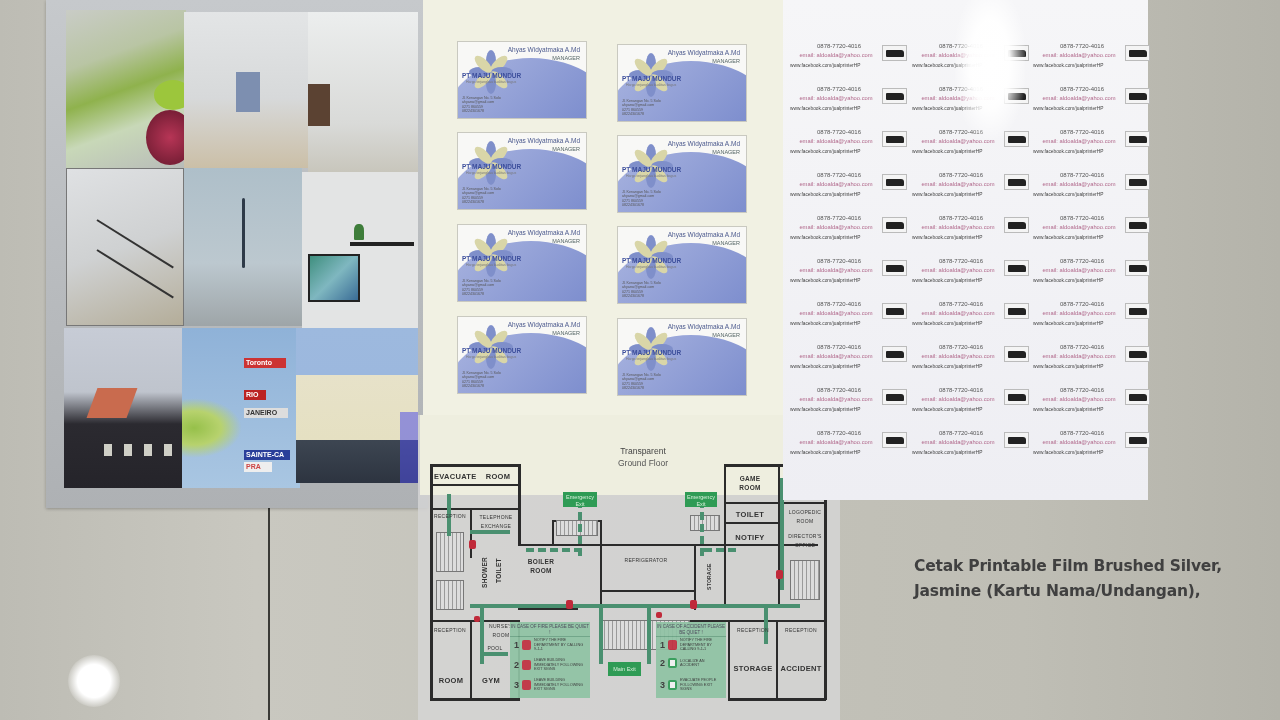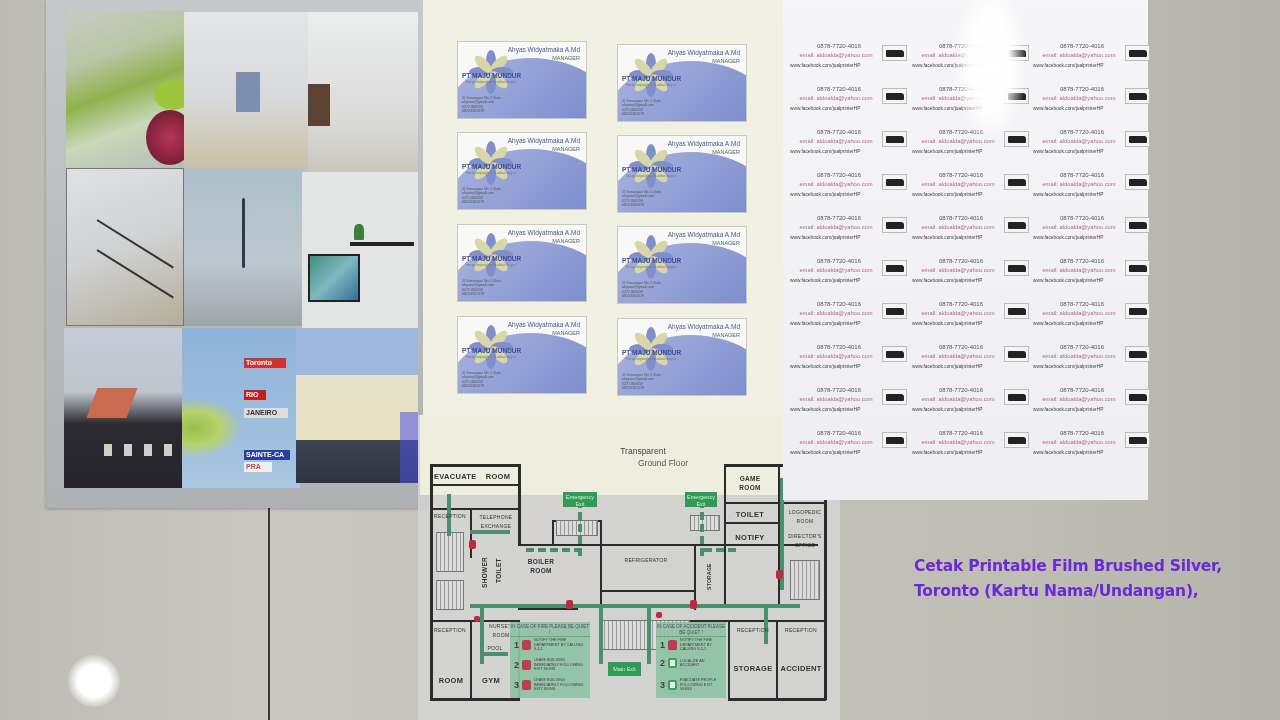--- a/index.html
+++ b/index.html
@@ -65,21 +65,21 @@
   .card .company { position: absolute; left: 4px; top: 30px; font-size: 6.5px; font-weight: bold; color: #3d4f9c; }
   .card .tagline { position: absolute; left: 8px; top: 38px; font-size: 3.5px; color: #777; }
   .card .addr { position: absolute; left: 4px; top: 54px; font-size: 3.6px; line-height: 4.4px; color: #555; }
 
   .sheet-floorplan {
     position: absolute; left: 418px; top: 415px; width: 422px; height: 305px;
     background: rgba(214,214,214,0.82);
   }
   .fp-head { position: absolute; left: 420px; top: 415px; width: 365px; height: 80px; background: #eeeedf; }
   .fp-title { position: absolute; left: 598px; top: 446px; width: 90px; text-align: center; font-size: 8.5px; color: #444; }
-  .fp-sub { position: absolute; left: 618px; top: 458px; width: 90px; text-align: center; font-size: 8.5px; color: #555; }
+  .fp-sub { position: absolute; left: 598px; top: 458px; width: 90px; text-align: center; font-size: 8.5px; color: #555; }
   .wall { position: absolute; background: #2b2b2b; }
   .room-label { position: absolute; font-size: 7.5px; font-weight: bold; color: #333; text-align: center; letter-spacing: 0.3px; line-height: 9px; }
   .room-label.small { font-size: 5px; font-weight: normal; }
   .room-label.vert { writing-mode: vertical-rl; transform: rotate(180deg); }
   .route { position: absolute; background: #4a9070; }
   .route.dash { background: repeating-linear-gradient(90deg, #4a9070 0 8px, transparent 8px 12px); }
   .route.vdash { background: repeating-linear-gradient(180deg, #4a9070 0 8px, transparent 8px 12px); }
   .exit-sign { position: absolute; background: #2f9b55; color: #d9f0dc; font-size: 5.5px; text-align: center; line-height: 6.5px; padding-top: 2px; }
   .stairs { position: absolute; background: repeating-linear-gradient(90deg, #dcdcdc 0 3px, #9a9a9a 3px 4px); border: 1px solid #777; }
   .fire-item { position: absolute; width: 7px; height: 9px; background: #c02a3a; border-radius: 2px; }
@@ -104,21 +104,21 @@
   .sticker .phone { position: absolute; left: 14px; top: 3px; width: 70px; text-align: center; font-size: 6px; color: #555; }
   .sticker .email { position: absolute; left: 0; top: 12px; width: 92px; text-align: center; font-size: 5.8px; color: #b0678a; }
   .sticker .fb { position: absolute; left: 0; top: 23px; width: 100px; font-size: 4.8px; color: #444; }
   .sticker .truck { position: absolute; left: 92px; top: 5px; width: 25px; height: 16px; border: 1px solid #bbb; background: #f4f4f4; }
   .sticker .truck::after { content: ""; position: absolute; left: 3px; top: 4px; width: 18px; height: 7px; background: #222; border-radius: 1px 3px 1px 1px; }
 
   
   .caption {
     position: absolute; left: 914px; top: 554px; width: 360px;
     font-family: "DejaVu Sans", sans-serif; font-weight: bold; font-size: 15.5px; line-height: 24.5px;
-    color: #6d28d9; letter-spacing: -0.2px;
+    color: #404040; letter-spacing: -0.2px;
   }
 </style>
 </head>
 <body>
 
 <div class="seam" style="left:268px; top:505px; width:2px; height:215px;"></div>
 <div class="glare" style="left:68px; top:655px; width:52px; height:52px;"></div>
 
 <div class="sheet-silver">
   <div class="tile veg">
@@ -660,14 +660,14 @@
       <div class="phone">0878-7720-4016</div>
       <div class="email">email: aldoalda@yahoo.com</div>
       <div class="fb">www.facebook.com/jualprinterHP</div>
       <div class="truck"></div>
     </div>
   </div>
 <div class="sticker-glare"></div>
 
 <div class="caption">
   <div>Cetak Printable Film Brushed Silver,</div>
-  <div>Toronto (Kartu Nama/Undangan),</div>
+  <div>Jasmine (Kartu Nama/Undangan),</div>
 </div>
 
 </body></html>

